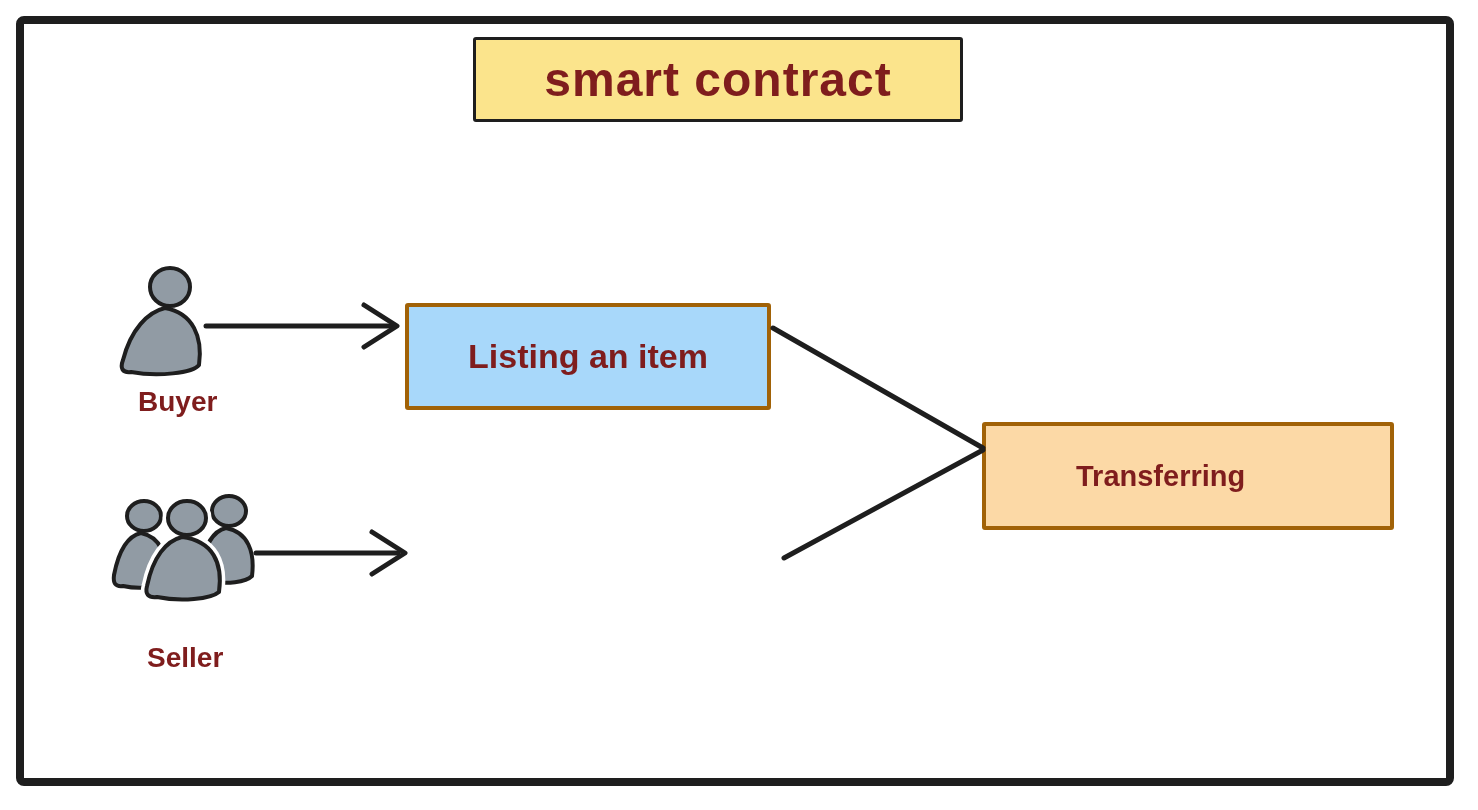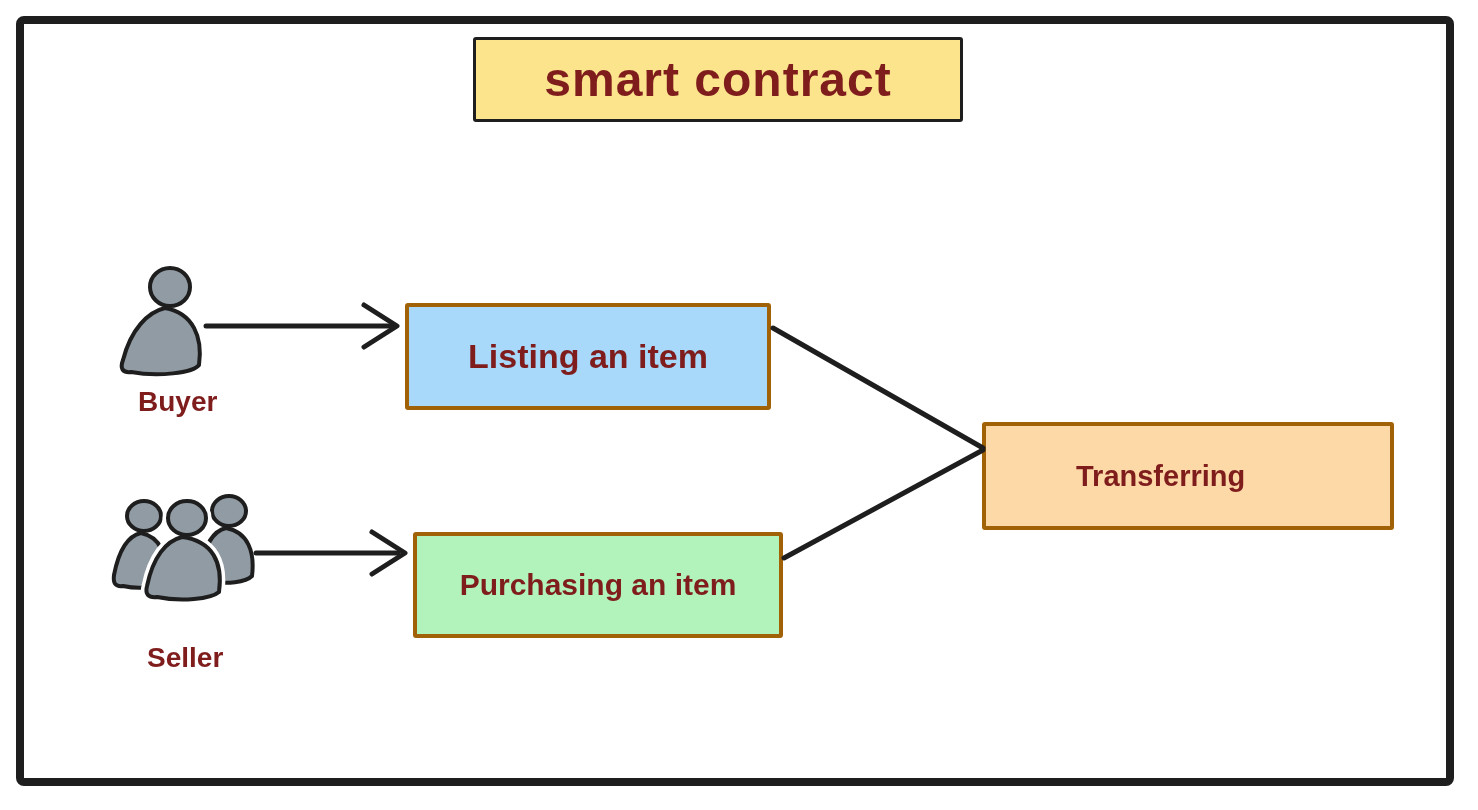--- a/index.html
+++ b/index.html
@@ -95,23 +95,20 @@
       <ellipse cx="77" cy="28" rx="19" ry="17" stroke="#1e1e1e" stroke-width="4" fill="#919ba4"></ellipse>
       <path d="M 72 47 C 56 51 43 67 37 96 C 35 104 38 108 47 107 C 71 112 101 109 109 102 C 113 73 103 51 72 47 Z" stroke="#1e1e1e" stroke-width="4" stroke-linejoin="round" fill="#919ba4"></path>
     </svg>
   </div>
   <div class="actor-label buyer-label txt">Seller</div>
 
   <div class="node node-listing" style="background-color: rgb(168, 216, 250);">
     <span class="txt">Listing an item</span>
   </div>
 
-  <div class="node node-purchasing" style="background-color: rgb(178, 242, 187);">
-    <span class="txt">Purchasing an item</span>
-  </div>
 
   <div class="node node-transferring" style="background-color: rgb(252, 217, 166);">
     <span class="txt">Transferring</span>
   </div>
 
   <svg class="lines-layer">
     <g stroke="#1e1e1e" stroke-width="5" fill="none" stroke-linecap="round" stroke-linejoin="round">
       <g>
         <path d="M 206 326 L 391 326"></path>
         <path d="M 364 305 L 397 326 L 364 347"></path>

